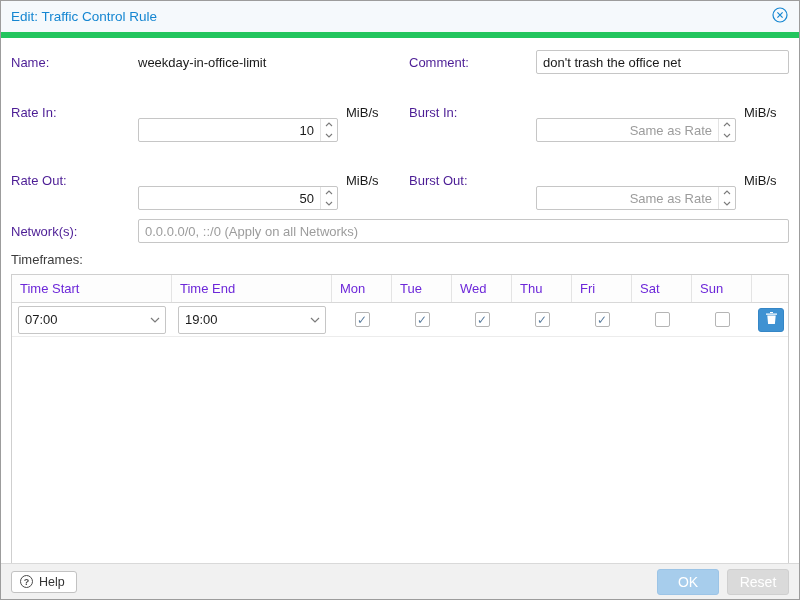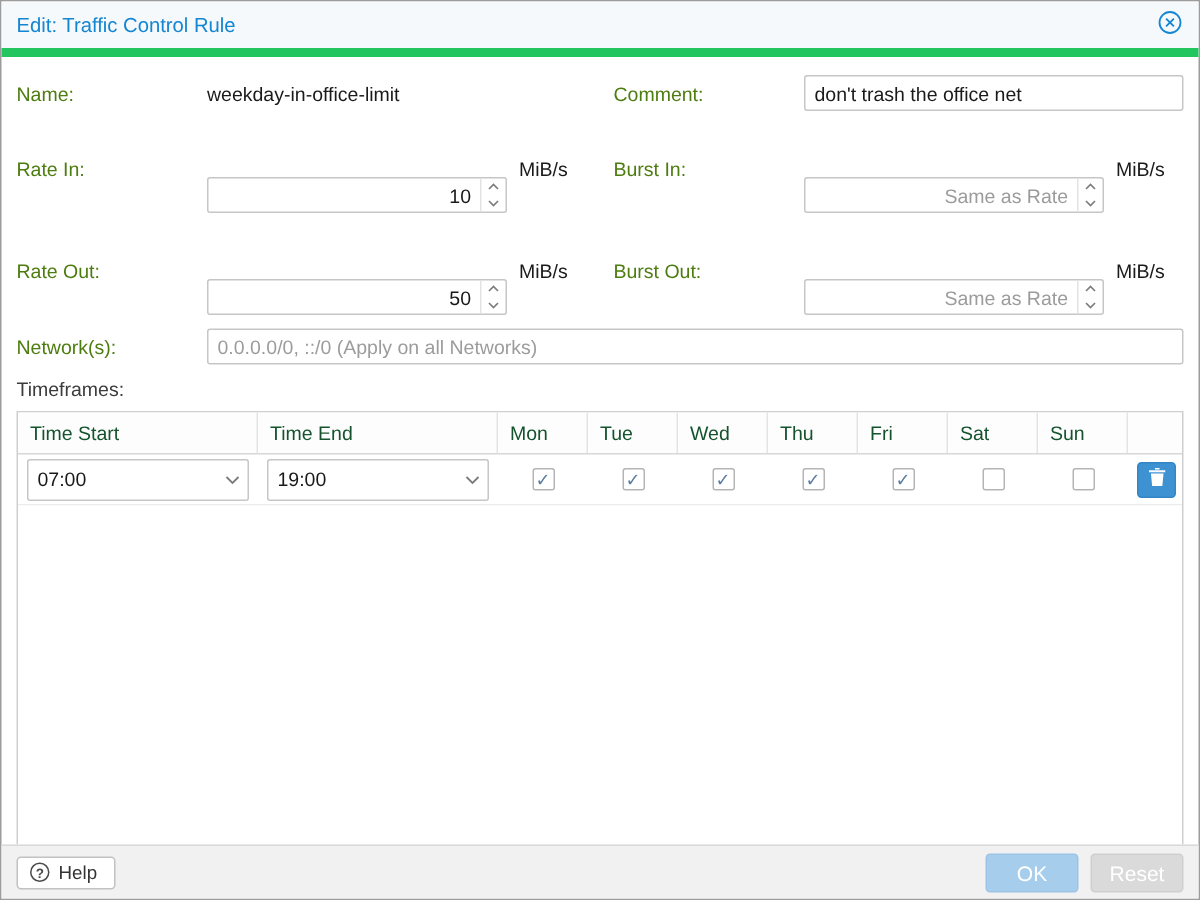--- a/index.html
+++ b/index.html
@@ -24,21 +24,21 @@
     display: flex; align-items: center;
     padding: 0 10px;
   }
   .dlg-title { color: #1586d1; font-size: 13.5px; flex: 1; }
   .close-btn { width: 18px; height: 18px; cursor: pointer; display:flex; align-items:center; justify-content:center; }
   
   .dlg-body { flex: 1; padding: 12px 10px 0 10px; display:flex; flex-direction:column; overflow:hidden; }
   .form-row { display: flex; margin-bottom: 9px; }
   .half { flex: 1; display: flex; align-items: center; }
   .half.right { margin-left: 18px; }
-  .f-label { width: 127px; flex: 0 0 127px; color: #4d7c0f; }
+  .f-label { width: 127px; flex: 0 0 127px; color: #4c1d95; }
   .static-value { color: #1a1a1a; }
   .unit { margin-left: 8px; color: #1a1a1a; }
   input.txt {
     font: inherit; color: #1a1a1a;
     border: none; outline: none; background: transparent;
     width: 100%; height: 100%;
     padding: 0 6px;
   }
   input.txt::placeholder { color: #9c9c9c; }
   .field-wrap {
@@ -67,21 +67,21 @@
     background: #fff;
   }
   .grid-header {
     display: grid;
     grid-template-columns: 160px 160px repeat(7, 60px) 1fr;
     border-bottom: 1px solid #d8d8d8;
     background: #fdfdfd;
     flex: 0 0 28px;
   }
   .gh-cell {
-    padding: 6px 8px; color: #14532d;
+    padding: 6px 8px; color: #6d28d9;
     border-right: 1px solid #e4e4e4;
     overflow: hidden; white-space: nowrap;
   }
   .gh-cell:last-child { border-right: none; }
   .grid-row {
     display: grid;
     grid-template-columns: 160px 160px repeat(7, 60px) 1fr;
     align-items: center;
     border-bottom: 1px solid #ececec;
     height: 34px;

